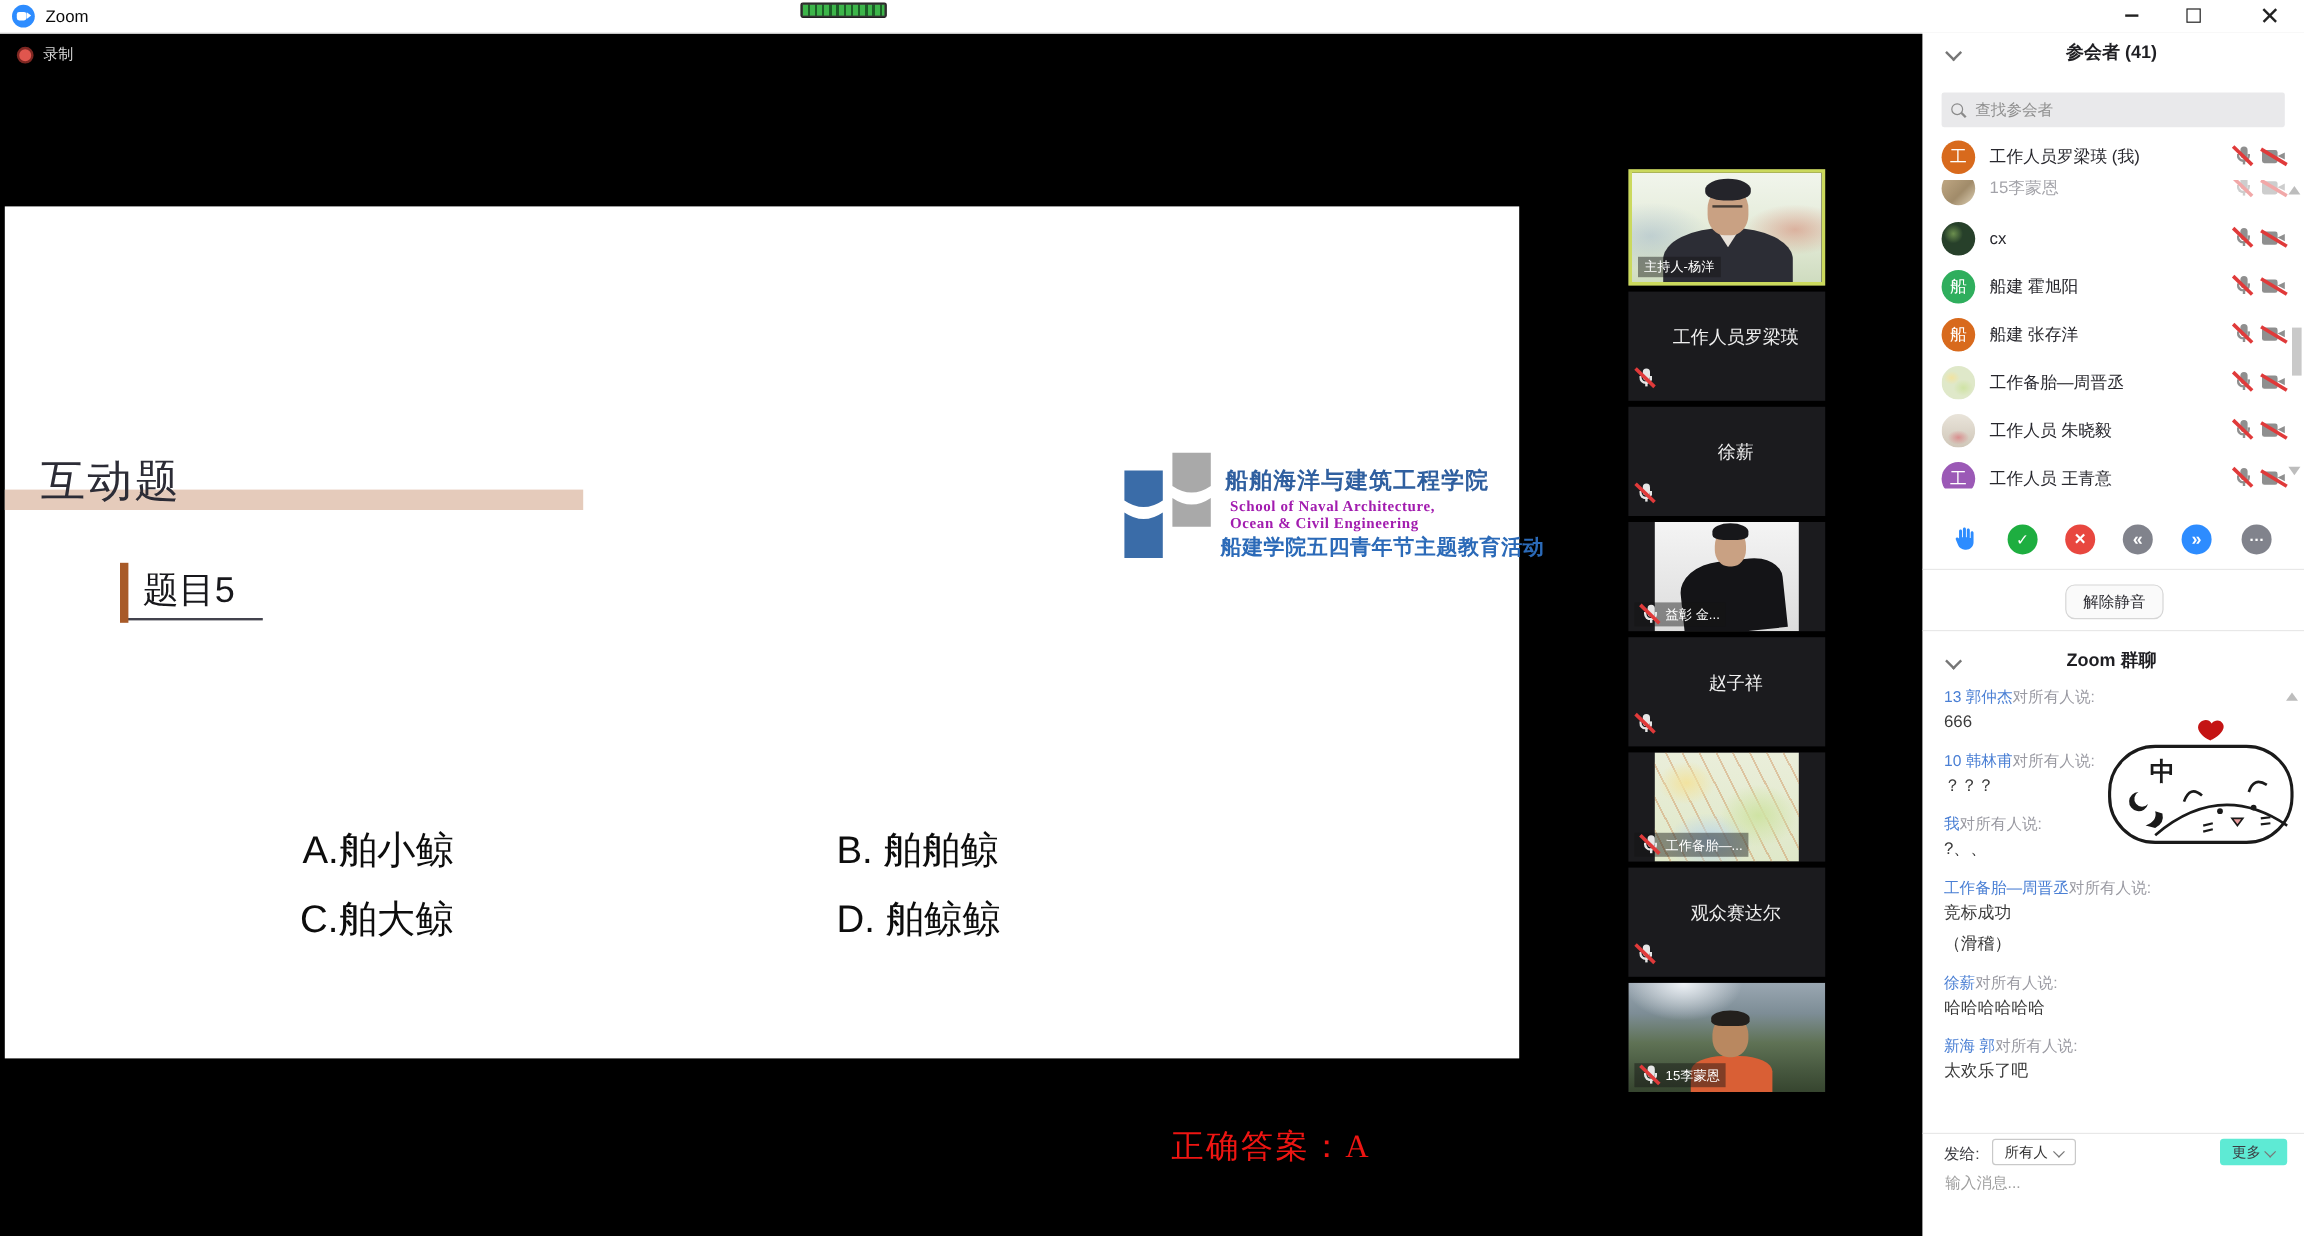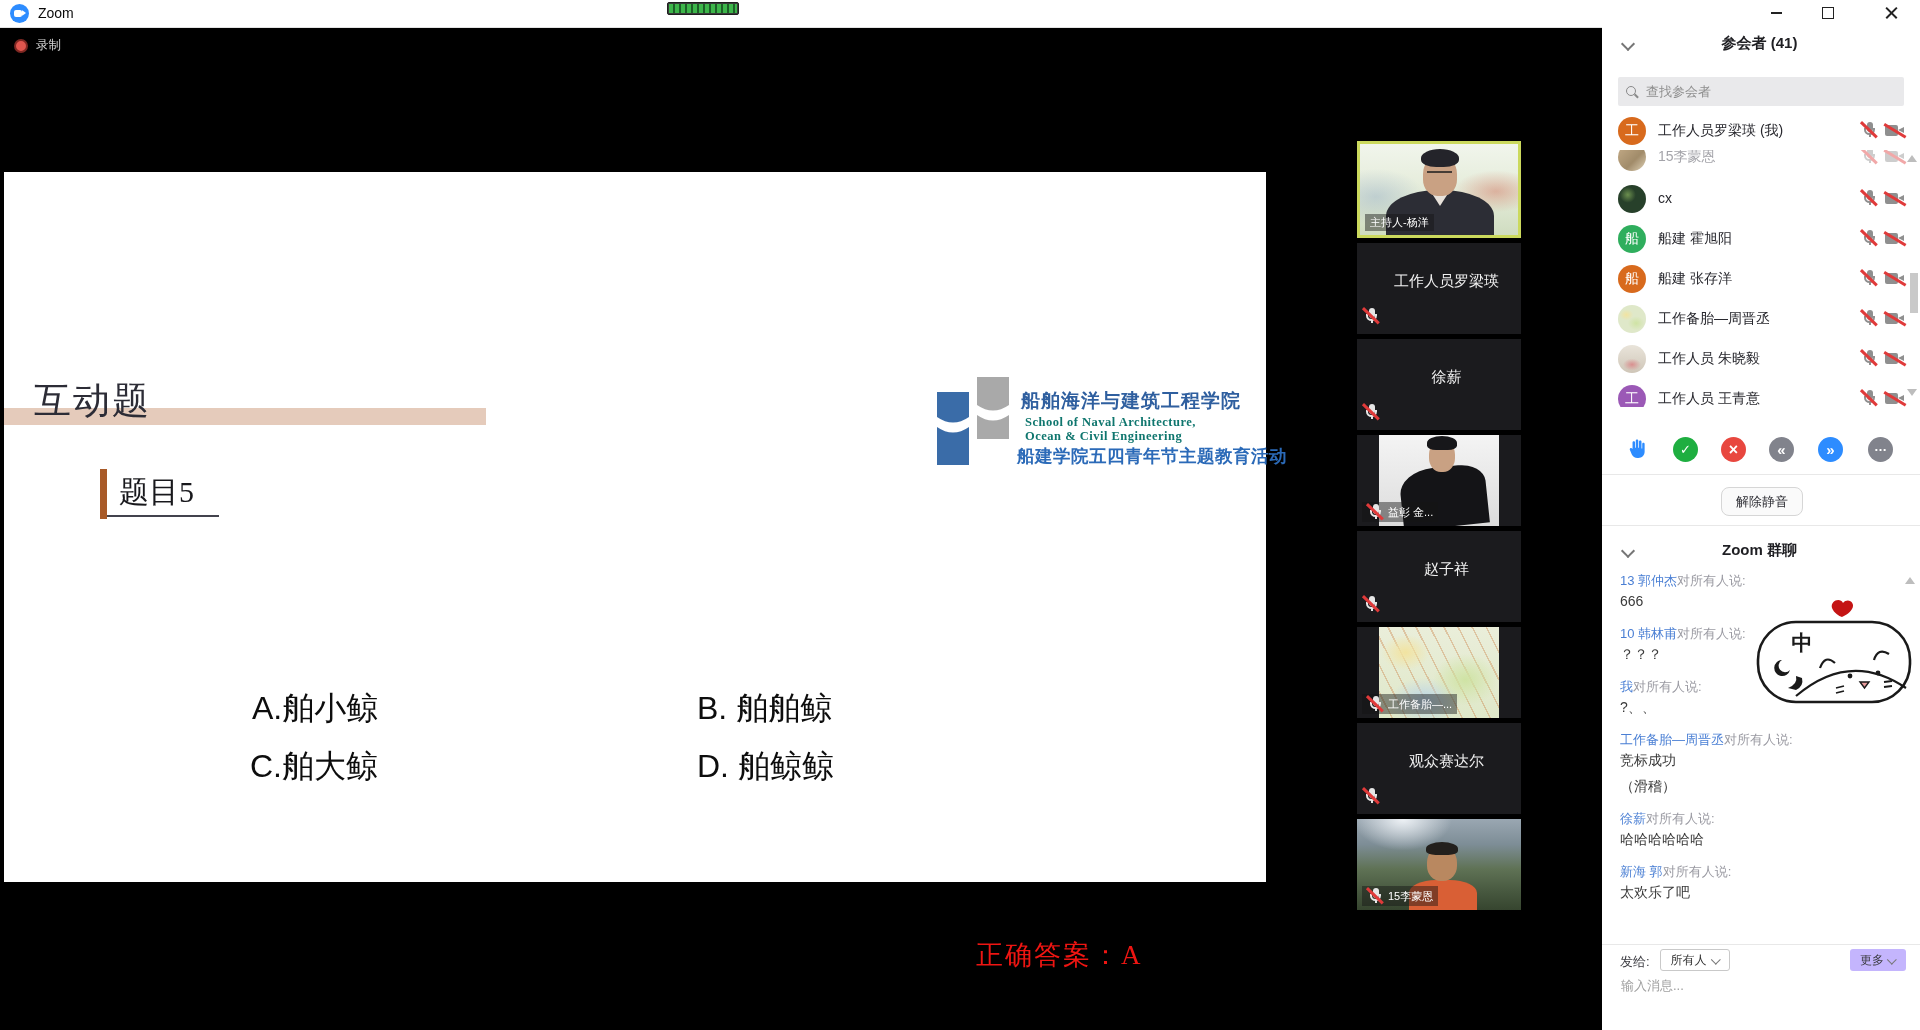--- a/index.html
+++ b/index.html
@@ -24,30 +24,30 @@
 
   
   #rec{position:absolute;left:14px;top:37px;display:flex;gap:8px;align-items:center;}
   .recdot{width:10px;height:10px;border-radius:50%;background:#e0564e;border:2.5px solid #7e2722;}
   #rec span{color:#d8d8d8;font-size:12.5px;}
 
   
   #slide{position:absolute;left:4px;top:172px;width:1262px;height:710px;background:#fff;}
   #slide-title{position:absolute;left:30px;top:204px;font-size:37px;color:#2c2c36;z-index:2;letter-spacing:2px;}
   #slide-titlebar{position:absolute;left:0;top:236px;width:482px;height:17px;background:#e5cbbb;z-index:1;}
-  #qtag{position:absolute;left:96px;top:297px;border-left:7px solid #a85a28;padding:3px 0 6px 12px;font-size:30px;color:#18181c;z-index:2;font-family:Liberation Serif, serif;}
+  #qtag{position:absolute;left:96px;top:297px;border-left:7px solid #a85a28;padding:3px 0 6px 12px;font-size:30px;color:#18181c;z-index:2;}
   #qtag-underline{position:absolute;left:96px;top:343px;width:119px;height:2px;background:#43434d;}
   #question{position:absolute;left:210px;top:452px;font-size:37px;color:#0d0d0d;}
   .opt{position:absolute;font-size:32px;color:#0d0d0d;}
   #answer{position:absolute;left:972px;top:765px;font-size:27px;letter-spacing:2px;color:#ee1512;
           font-family:"Liberation Serif","DejaVu Serif",serif;}
   
   #logo{position:absolute;left:925px;top:203px;width:310px;height:96px;}
   #logo .cn{position:absolute;left:92px;top:13px;font-size:19px;font-weight:bold;color:#2f5f9f;letter-spacing:1px;white-space:nowrap;}
-  #logo .en{position:absolute;left:96px;font-size:12.5px;font-weight:bold;color:#0f766e;
+  #logo .en{position:absolute;left:96px;font-size:12.5px;font-weight:bold;color:#a21caf;
             font-family:"Liberation Serif","DejaVu Serif",serif;letter-spacing:.5px;white-space:nowrap;}
   #logo .ev{position:absolute;left:88px;top:69px;font-size:17.5px;font-weight:bold;color:#2b6ab8;letter-spacing:.5px;white-space:nowrap;}
 
   
   #vstrip{position:absolute;left:1357px;top:141px;width:164px;display:flex;flex-direction:column;gap:5px;}
   .tile{position:relative;width:164px;height:91px;background:#1b1b1e;overflow:hidden;flex:none;}
   .tile.speaker{height:97px;border:3px solid #cbd95d;box-sizing:border-box;}
   .vcenter{position:absolute;left:0;right:0;top:0;bottom:14px;display:flex;align-items:center;justify-content:center;color:#f0f0f0;font-size:15px;margin-left:15px;}
   .vlabel{position:absolute;left:5px;bottom:4px;display:flex;align-items:center;gap:4px;
           background:rgba(20,20,20,.45);padding:1px 5px;color:#fff;font-size:11px;white-space:nowrap;}
@@ -129,21 +129,21 @@
   .msg{margin-bottom:13px;}
   .sline{font-size:13px;line-height:20px;white-space:nowrap;}
   .sname{color:#4a7fd4;} .ssuf{color:#9a9aa2;}
   .mtext{color:#3a3a3a;font-size:14px;line-height:20px;}
   .mtext2{color:#3a3a3a;font-size:14px;line-height:20px;margin-top:6px;}
   #sticker{position:absolute;left:152px;top:569px;}
   #sendbar{position:absolute;left:0;top:922px;width:318px;height:26px;}
   #sendto-label{position:absolute;left:18px;top:4px;font-size:13px;color:#3c3c42;}
   #sendto{position:absolute;left:58px;top:0;width:70px;height:22px;border:1px solid #c9c9c9;border-radius:3px;
           font-size:12px;color:#333;display:flex;align-items:center;justify-content:center;gap:6px;box-sizing:border-box;}
-  #morebtn{position:absolute;right:14px;top:0;width:56px;height:22px;background:#c4b5fd;border-radius:3px;
+  #morebtn{position:absolute;right:14px;top:0;width:56px;height:22px;background:#5eead4;border-radius:3px;
           font-size:12px;color:#3c3c42;display:flex;align-items:center;justify-content:center;gap:5px;box-sizing:border-box;}
   .chev-s{display:inline-block;width:6px;height:6px;border-left:1.6px solid #777;border-bottom:1.6px solid #777;transform:rotate(-45deg) translateY(-1px);}
   #msginput{position:absolute;left:17px;top:950px;width:282px;border:none;outline:none;font-size:13px;color:#333;background:transparent;}
   #msginput::placeholder{color:#a0a0a0;}
 </style>
 </head>
 <body>
 
 <div id="app">
 

